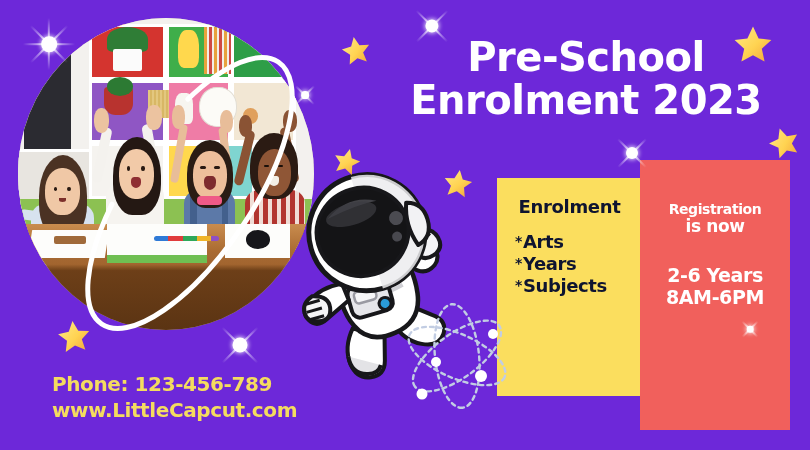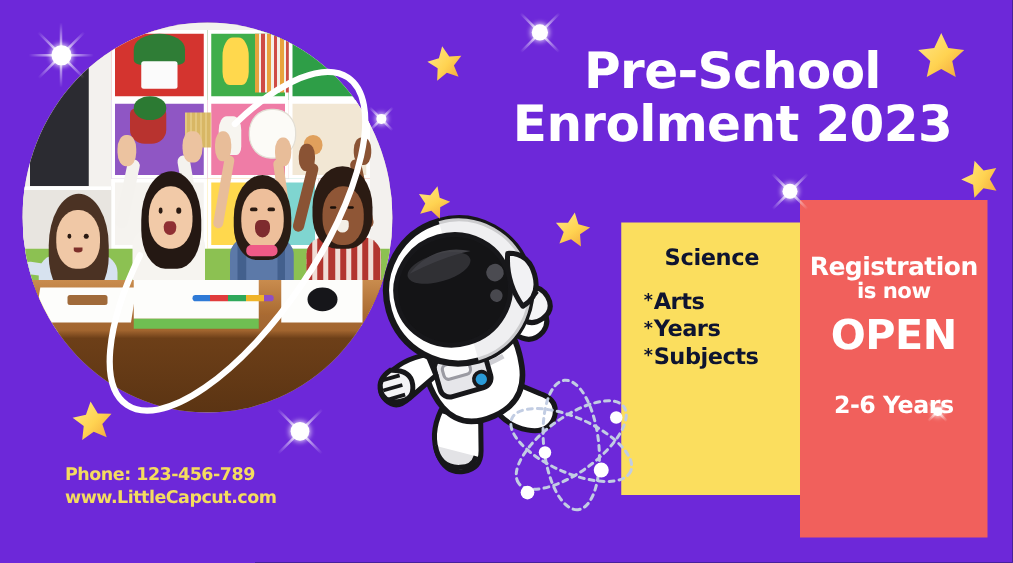--- a/index.html
+++ b/index.html
@@ -130,34 +130,34 @@
     background:#F1605C;
     text-align:center;
   }
   #reg-panel .reg-line {
     color:#ffffff;
     font-family:"DejaVu Sans", sans-serif;
     font-weight:bold;
     letter-spacing:-0.4px;
     white-space:nowrap;
   }
-  #reg-head1 { font-size:20px; margin-top:42px; line-height:1.1;}
+  #reg-head1 { font-size:14px; margin-top:42px; line-height:1.1;}
   #reg-head2 { font-size:17px; line-height:1.1;}
   #reg-open  { font-size:33px; margin-top:8px; letter-spacing:0px; line-height:1.05;}
   #reg-ages  { font-size:19px; margin-top:28px; line-height:1.18;}
   #reg-days  { font-size:19px; line-height:1.18;}
   #reg-hours { font-size:19px; line-height:1.18;}
 
   
   #contact { position:absolute; left:52px; top:372px; width:320px; }
   #contact div {
     color:#F4DC5F;
     font-family:"DejaVu Sans", sans-serif;
     font-weight:bold;
-    font-size:14px;
+    font-size:20px;
     line-height:1.28;
     letter-spacing:-0.4px;
     white-space:nowrap;
   }
 
   
   #astronaut { position:absolute; left:288px; top:168px; width:190px; height:220px; }
 
   
   #atom { position:absolute; left:398px; top:300px; width:118px; height:112px; }
@@ -267,33 +267,33 @@
       <ellipse cx="166" cy="169" rx="158" ry="62" transform="rotate(-56 166 169)" fill="none" stroke="#ffffff" stroke-width="5" stroke-linecap="round" stroke-dasharray="560 130" stroke-dashoffset="70"></ellipse>
     </svg>
   </div>
 
   <div id="title-block">
     <div class="line" id="title-line1">Pre-School</div>
     <div class="line" id="title-line2">Enrolment 2023</div>
   </div>
 
   <div id="subjects-panel">
-    <div id="subjects-title">Science</div>
+    <div id="subjects-title">Enrolment</div>
     <ul id="subjects-list">
       <li><span class="bullet">*</span><span>Arts</span></li>
       <li><span class="bullet">*</span><span>Years</span></li>
       <li><span class="bullet">*</span><span>Subjects</span></li>
     </ul>
   </div>
 
   <div id="reg-panel">
     <div class="reg-line" id="reg-head1">Registration</div>
     <div class="reg-line" id="reg-head2">is now</div>
-    <div class="reg-line" id="reg-open">OPEN</div>
     <div class="reg-line" id="reg-ages">2-6 Years</div>
+    <div class="reg-line" id="reg-hours">8AM-6PM</div>
   </div>
 
   <div id="contact">
     <div>Phone: 123-456-789</div>
     <div>www.LittleCapcut.com</div>
   </div>
 
   <svg id="astronaut" viewBox="0 0 190 220">
     <g transform="rotate(-16 95 110)">
 

